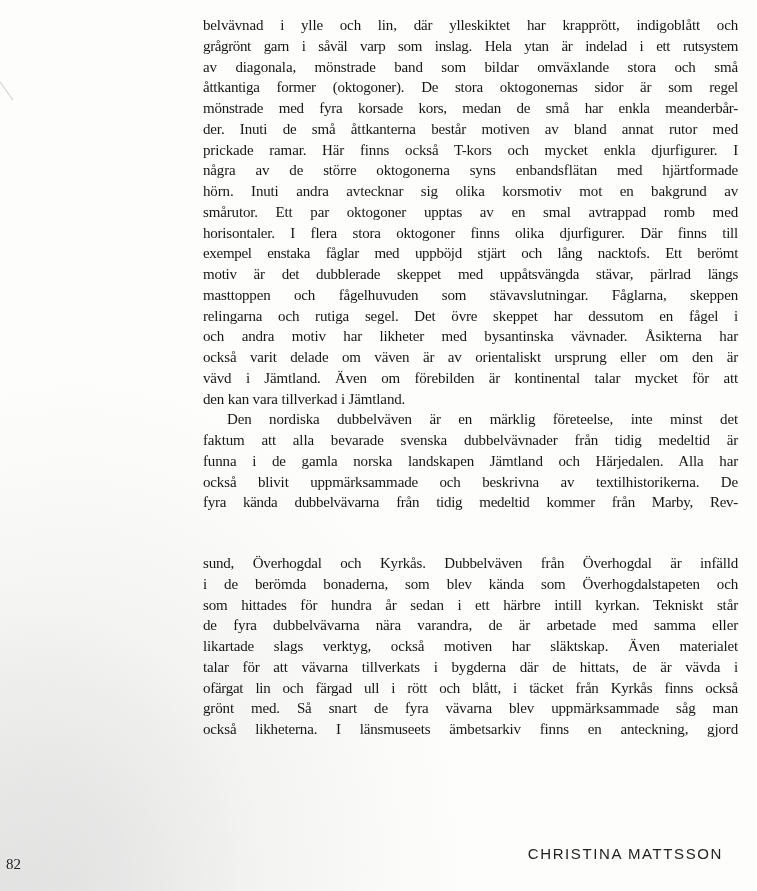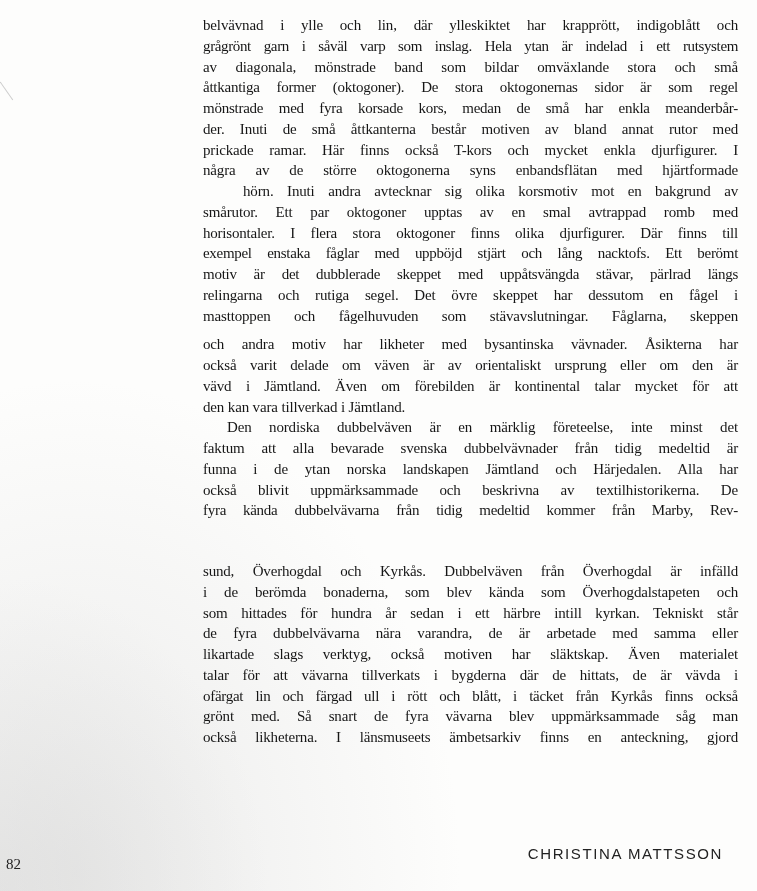--- a/index.html
+++ b/index.html
@@ -85,36 +85,36 @@
 <main class="text-block">
   <section>
     <span class="line" style="display: block; width: auto; word-spacing: 1.7px;">belvävnad i ylle och lin, där ylleskiktet har krapprött, indigoblått och</span>
     <span class="line" style="display: block; width: auto; letter-spacing: -0.363333px;">grågrönt garn i såväl varp som inslag. Hela ytan är indelad i ett rutsystem</span>
     <span class="line" style="display: block; width: auto; word-spacing: 2.22222px;">av diagonala, mönstrade band som bildar omväxlande stora och små</span>
     <span class="line" style="display: block; width: auto; letter-spacing: -0.248592px;">åttkantiga former (oktogoner). De stora oktogonernas sidor är som regel</span>
     <span class="line" style="display: block; width: auto; letter-spacing: -0.254478px;">mönstrade med fyra korsade kors, medan de små har enkla meanderbår-</span>
     <span class="line" style="display: block; width: auto; word-spacing: 1.18182px;">der. Inuti de små åttkanterna består motiven av bland annat rutor med</span>
     <span class="line" style="display: block; width: auto; word-spacing: 0.4px;">prickade ramar. Här finns också T-kors och mycket enkla djurfigurer. I</span>
     <span class="line" style="display: block; width: auto; word-spacing: 1.875px;">några av de större oktogonerna syns enbandsflätan med hjärtformade</span>
-    <span class="line" style="display: block; width: auto; word-spacing: 2.6px; margin-left: 40px;">hörn. Inuti andra avtecknar sig olika korsmotiv mot en bakgrund av</span>
+    <span class="line" style="display: block; width: auto; word-spacing: 2.6px;">hörn. Inuti andra avtecknar sig olika korsmotiv mot en bakgrund av</span>
     <span class="line" style="display: block; width: auto; word-spacing: 2.8px;">smårutor. Ett par oktogoner upptas av en smal avtrappad romb med</span>
     <span class="line" style="display: block; width: auto; letter-spacing: -0.214935px;">horisontaler. I flera stora oktogoner finns olika djurfigurer. Där finns till</span>
     <span class="line" style="display: block; width: auto; letter-spacing: -0.30493px;">exempel enstaka fåglar med uppböjd stjärt och lång nacktofs. Ett berömt</span>
     <span class="line" style="display: block; width: auto; letter-spacing: -0.264286px;">motiv är det dubblerade skeppet med uppåtsvängda stävar, pärlrad längs</span>
+    <span class="line" style="display: block; width: auto; letter-spacing: -0.164925px;">masttoppen och fågelhuvuden som stävavslutningar. Fåglarna, skeppen</span>
     <span class="line" style="display: block; width: auto; word-spacing: 1.72727px;">relingarna och rutiga segel. Det övre skeppet har dessutom en fågel i</span>
-    <span class="line" style="display: block; width: auto; letter-spacing: -0.164925px;">masttoppen och fågelhuvuden som stävavslutningar. Fåglarna, skeppen</span>
-    <span class="line" style="display: block; width: auto; word-spacing: 0.777778px; margin-top: 8px;">och andra motiv har likheter med bysantinska vävnader. Åsikterna har</span>
+    <span class="line" style="display: block; width: auto; word-spacing: 0.777778px;">och andra motiv har likheter med bysantinska vävnader. Åsikterna har</span>
     <span class="line" style="display: block; width: auto;">också varit delade om väven är av orientaliskt ursprung eller om den är</span>
     <span class="line" style="display: block; width: auto; letter-spacing: -0.178169px;">vävd i Jämtland. Även om förebilden är kontinental talar mycket för att</span>
     <span class="line last">den kan vara tillverkad i Jämtland.</span>
   </section>
   <section>
     <span class="line indent" style="display: block; width: auto; word-spacing: 1.66667px; font-family: Liberation Serif, serif;">Den nordiska dubbelväven är en märklig företeelse, inte minst det</span>
     <span class="line" style="display: block; width: auto;">faktum att alla bevarade svenska dubbelvävnader från tidig medeltid är</span>
-    <span class="line" style="display: block; width: auto; word-spacing: 0.3px;">funna i de ytan norska landskapen Jämtland och Härjedalen. Alla har</span>
+    <span class="line" style="display: block; width: auto; word-spacing: 0.3px;">funna i de gamla norska landskapen Jämtland och Härjedalen. Alla har</span>
     <span class="line" style="display: block; width: auto; word-spacing: 1.14286px;">också blivit uppmärksammade och beskrivna av textilhistorikerna. De</span>
     <span class="line" style="display: block; width: auto; letter-spacing: -0.267647px;">fyra kända dubbelvävarna från tidig medeltid kommer från Marby, Rev-</span>
     <span class="line" style="display: block; width: auto; letter-spacing: -0.179851px; margin-top: 40px;">sund, Överhogdal och Kyrkås. Dubbelväven från Överhogdal är infälld</span>
     <span class="line" style="display: block; width: auto; word-spacing: 0.222222px;">i de berömda bonaderna, som blev kända som Överhogdalstapeten och</span>
     <span class="line" style="display: block; width: auto; word-spacing: 0.166667px;">som hittades för hundra år sedan i ett härbre intill kyrkan. Tekniskt står</span>
     <span class="line" style="display: block; width: auto; word-spacing: 1.1px;">de fyra dubbelvävarna nära varandra, de är arbetade med samma eller</span>
     <span class="line" style="display: block; width: auto; word-spacing: 1.625px;">likartade slags verktyg, också motiven har släktskap. Även materialet</span>
     <span class="line" style="display: block; width: auto; word-spacing: 1.15385px;">talar för att vävarna tillverkats i bygderna där de hittats, de är vävda i</span>
     <span class="line" style="display: block; width: auto; letter-spacing: -0.27987px;">ofärgat lin och färgad ull i rött och blått, i täcket från Kyrkås finns också</span>
     <span class="line" style="display: block; width: auto; word-spacing: 2px;">grönt med. Så snart de fyra vävarna blev uppmärksammade såg man</span>

